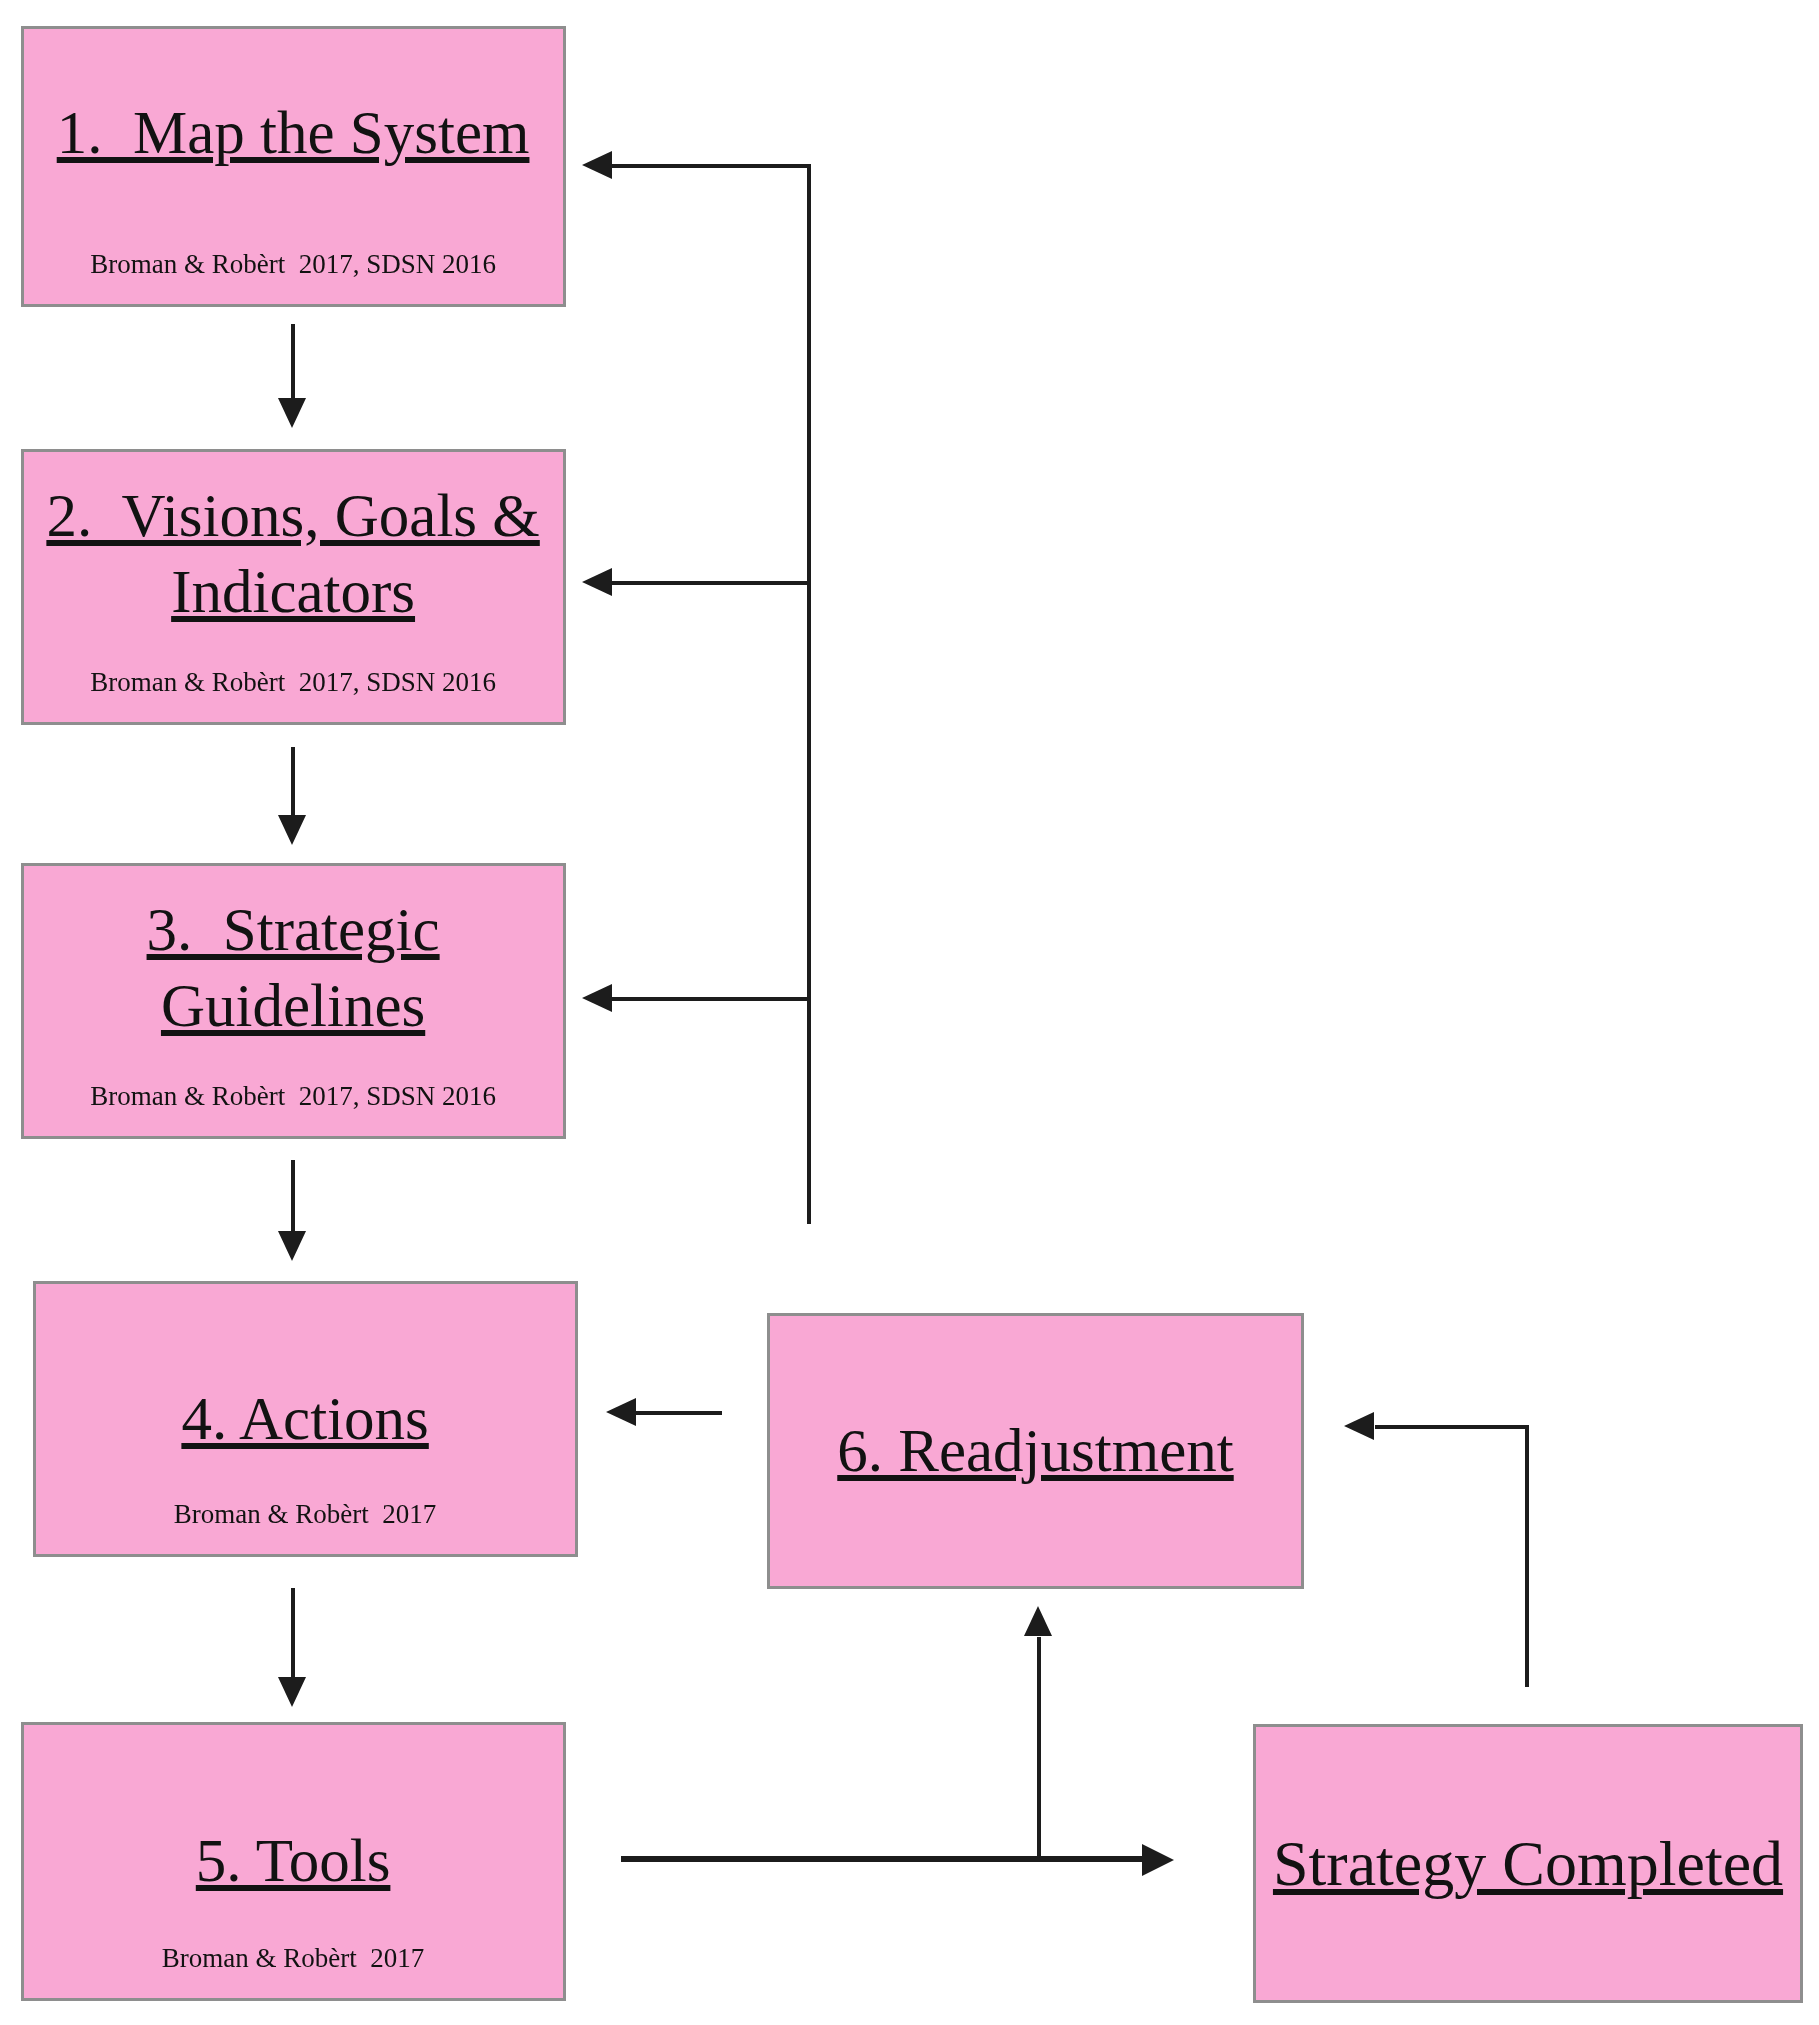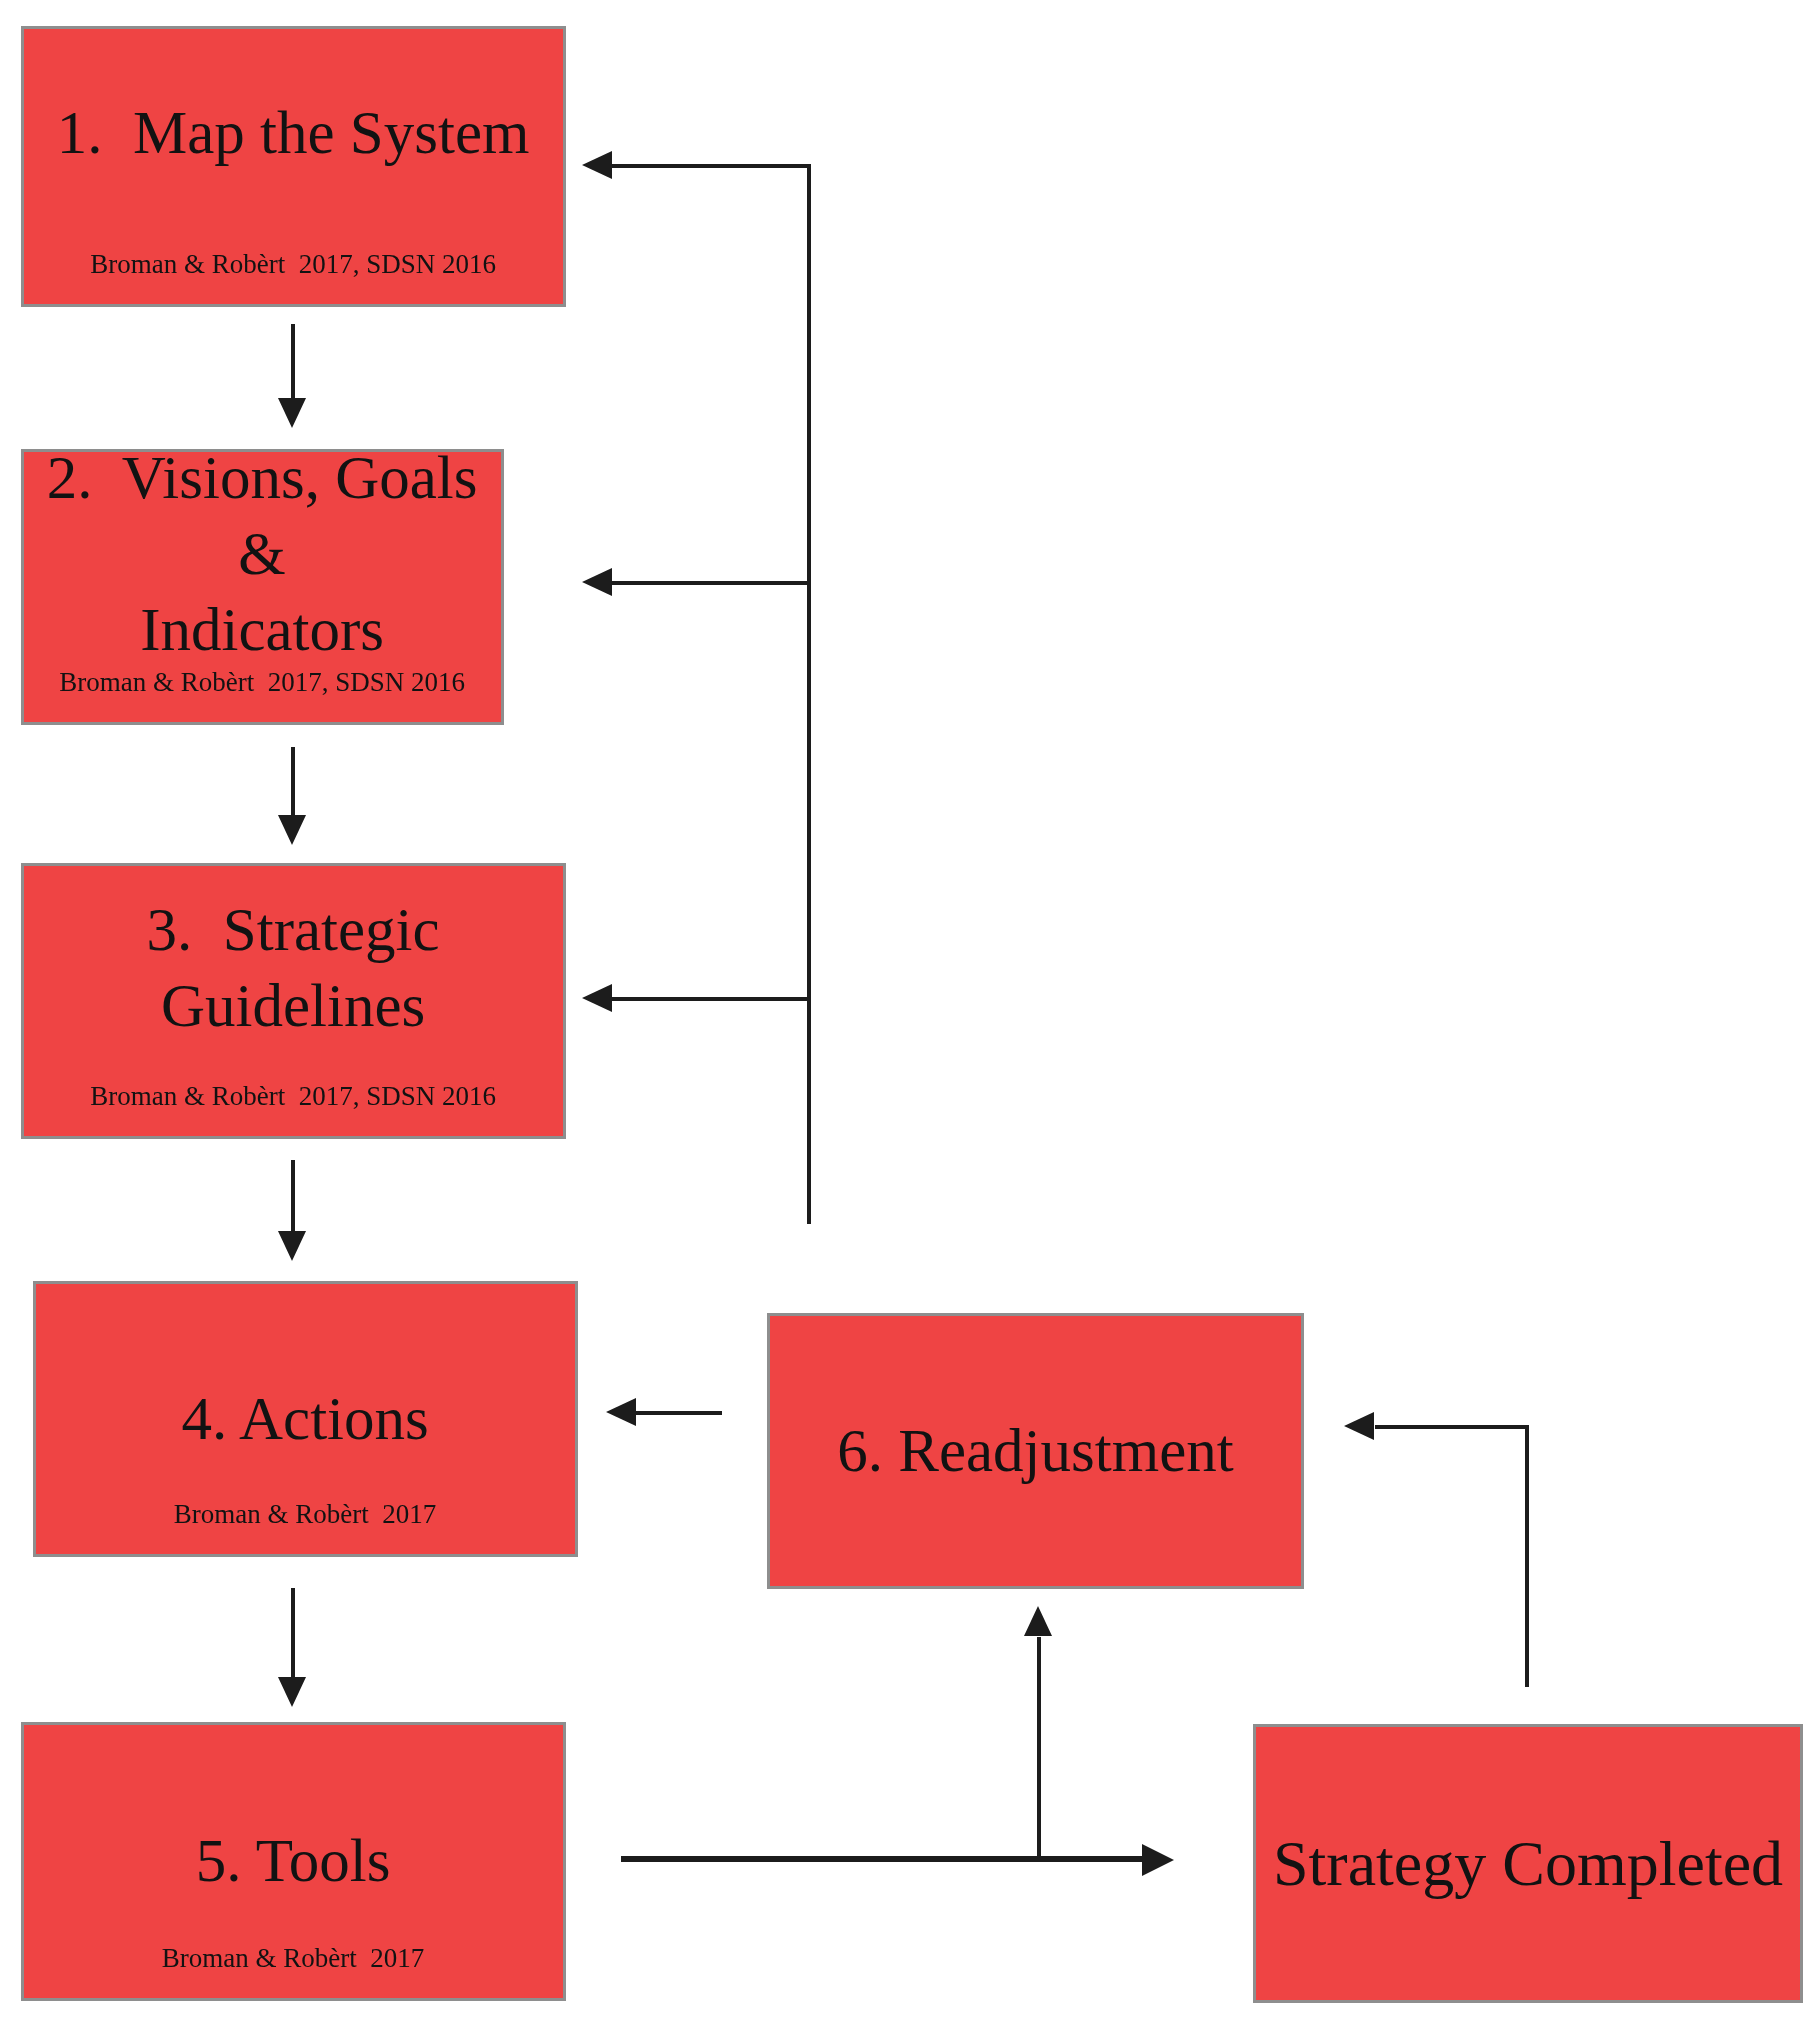--- a/index.html
+++ b/index.html
@@ -10,25 +10,26 @@
     background: #ffffff;
     font-family: "Liberation Serif", "DejaVu Serif", serif;
     color: #121212;
     overflow: hidden;
   }
 
   
   .box {
     position: absolute;
     box-sizing: border-box;
-    background: #ef4444;
+    background: #f9a8d4;
     border: 3px solid #8e8e8e;
     display: flex;
     align-items: center;
     justify-content: center;
+    text-decoration: underline;
   }
   .box-title {
     white-space: pre-wrap;
     text-align: center;
     font-size: 61px;
     line-height: 1.25;
     padding: 0 11px;
   }
   .shift-up { transform: translateY(-33px); }
   .box-subtitle {
@@ -58,21 +59,21 @@
 <body>
 
 <div id="canvas">
 
   
   <div class="box" style="left:20.6px; top:26px; width:545px; height:281px;">
     <div class="box-title shift-up">1.  Map the System</div>
     <div class="box-subtitle">Broman &amp; Robèrt  2017, SDSN 2016</div>
   </div>
 
-  <div class="box" style="left:20.6px; top:449px; width:483px; height:276px;">
+  <div class="box" style="left:20.6px; top:449px; width:545px; height:276px;">
     <div class="box-title shift-up">2.  Visions, Goals &amp;
 Indicators</div>
     <div class="box-subtitle">Broman &amp; Robèrt  2017, SDSN 2016</div>
   </div>
 
   <div class="box" style="left:20.6px; top:863px; width:545px; height:276px;">
     <div class="box-title shift-up">3.  Strategic
 Guidelines</div>
     <div class="box-subtitle">Broman &amp; Robèrt  2017, SDSN 2016</div>
   </div>

